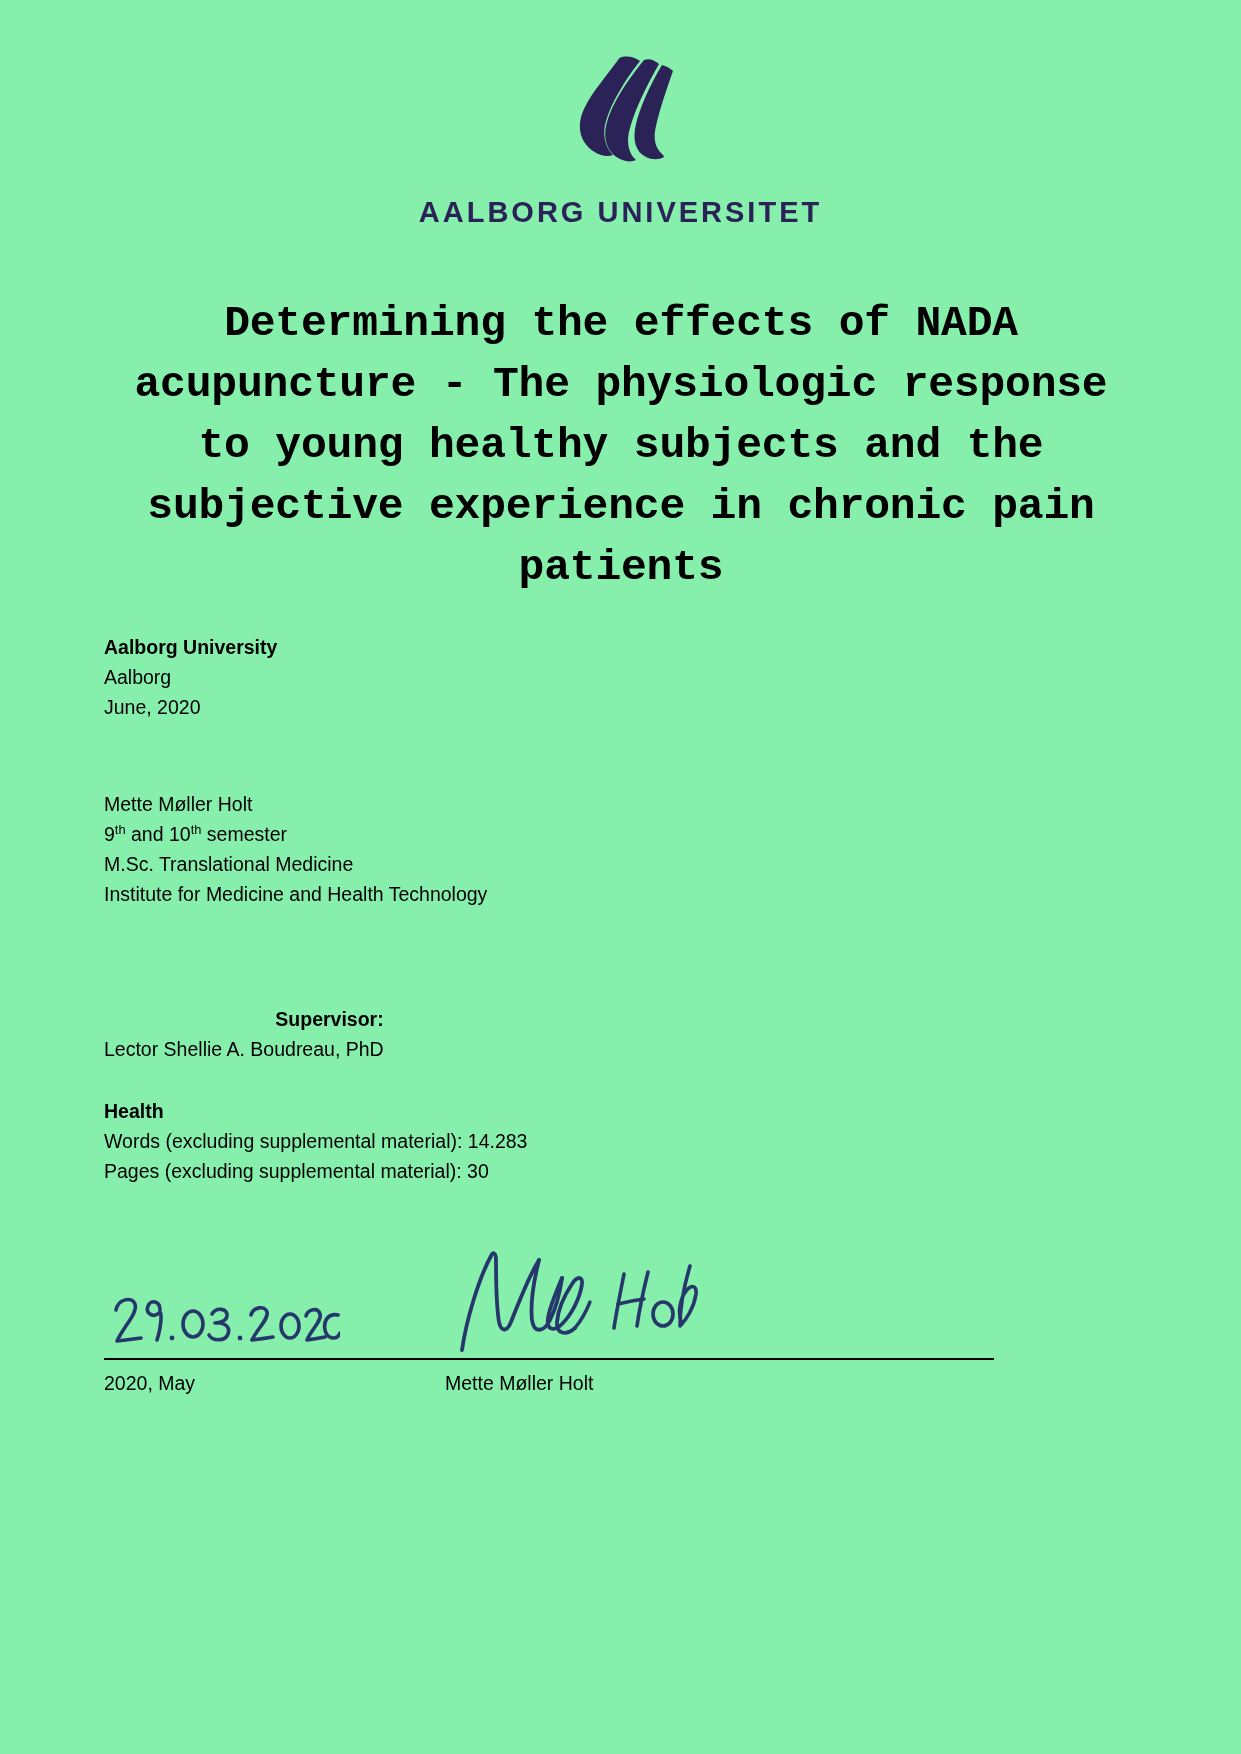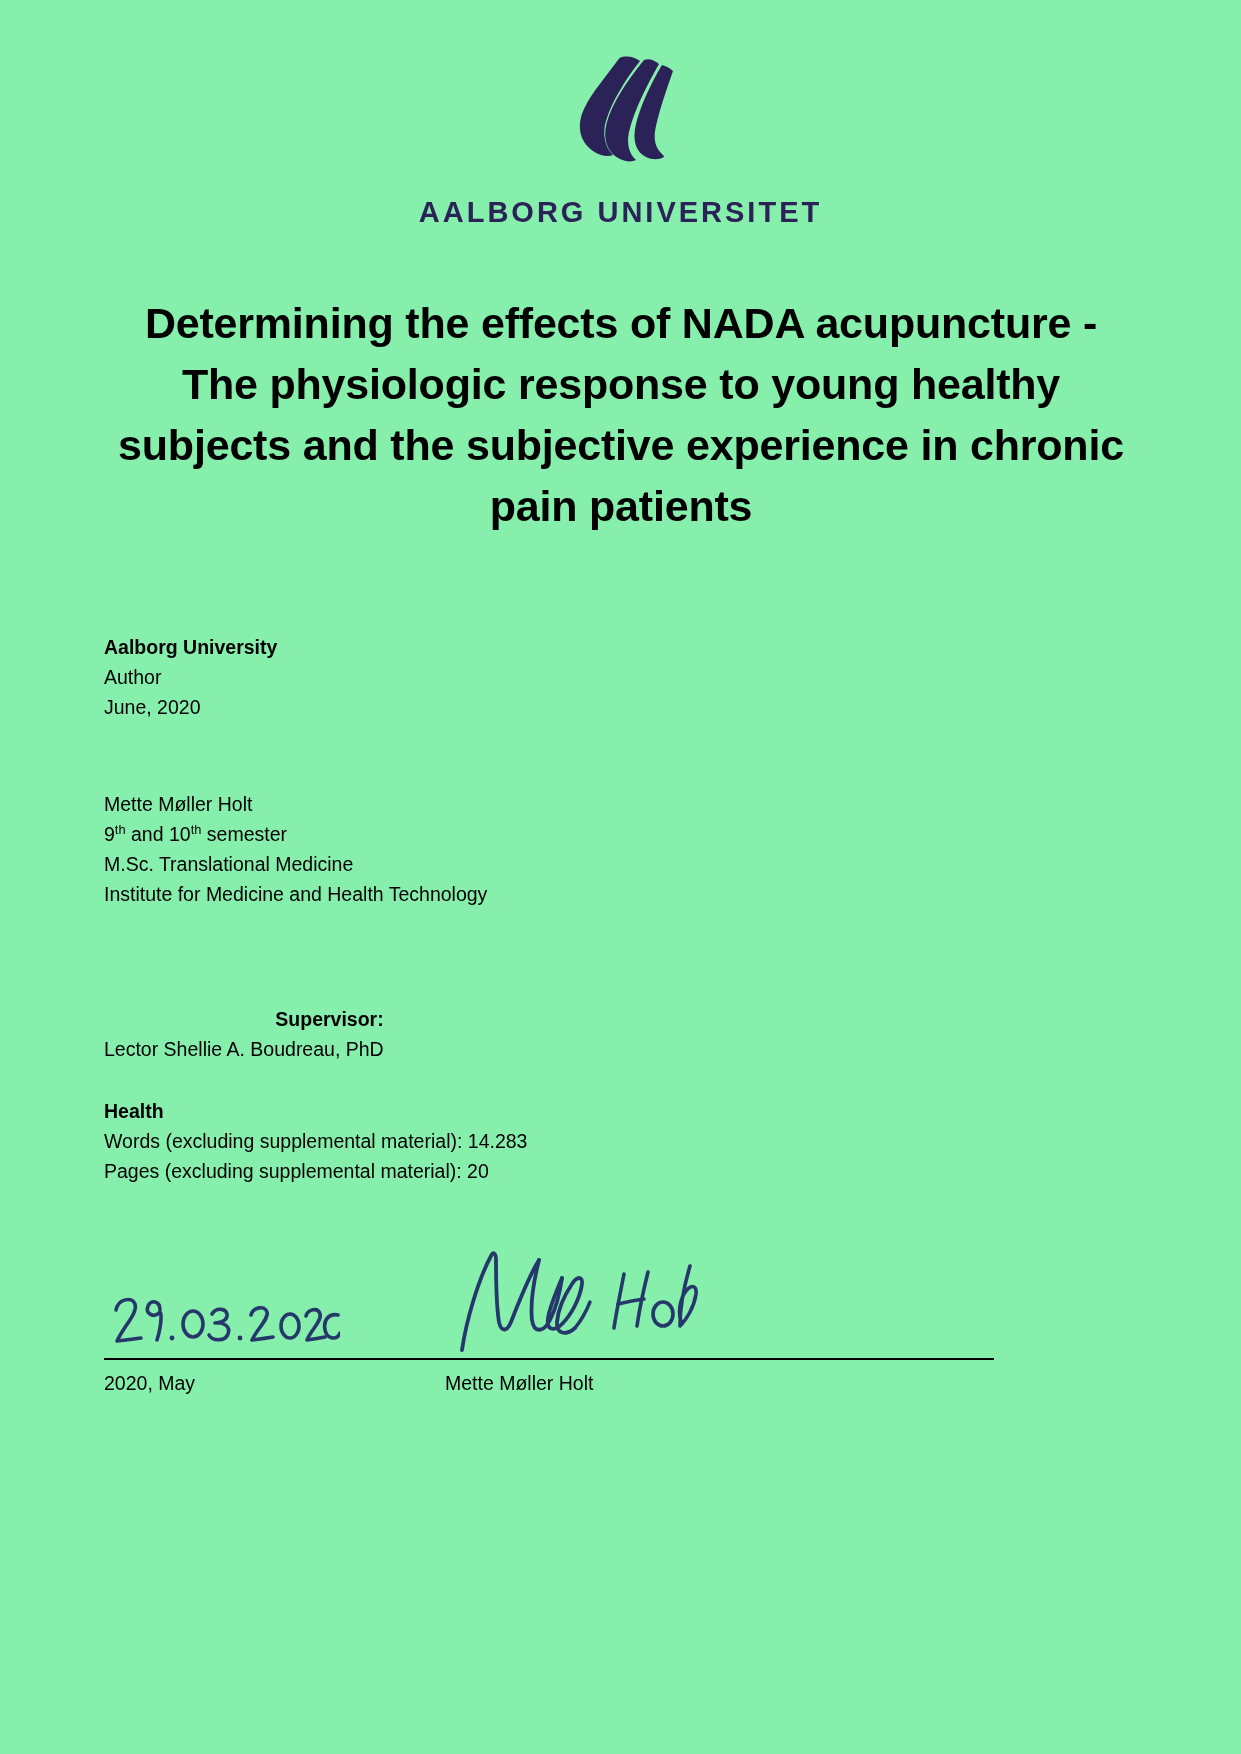--- a/index.html
+++ b/index.html
@@ -53,21 +53,21 @@
     white-space: nowrap;
   }
 
   
   .doc-title {
     position: absolute;
     top: 293px;
     left: 108px;
     width: 1026px;
     text-align: center;
-    font-family: Liberation Sans, sans-serif;
+    font-family: Liberation Mono, monospace;
     font-weight: bold;
     font-size: 43px;
     line-height: 61px;
     color: #000000;
     letter-spacing: -0.2px;
   }
 
   
   .meta {
     position: absolute;
@@ -157,40 +157,40 @@
         <path d="M106 13 C94 33, 84 55, 80 72 C76 89, 80 100, 90 105 C96 108, 103 108, 108 105 C108 104, 107 103, 106 102 C99 96, 97 86, 100 74 C104 56, 111 36, 117 19 C114 16, 110 14, 106 13 Z"></path>
       </g>
     </svg>
     <div class="logo-wordmark">AALBORG UNIVERSITET</div>
   </div>
 
   <div class="doc-title">Determining the effects of NADA acupuncture -  The physiologic response to young healthy subjects and the subjective experience in chronic pain patients</div>
 
   <div class="meta" id="block-university">
     <div class="line hdr">Aalborg University</div>
-    <div class="line">Author</div>
+    <div class="line">Aalborg</div>
     <div class="line">June, 2020</div>
   </div>
 
   <div class="meta" id="block-author">
     <div class="line">Mette Møller Holt</div>
     <div class="line"><span>9</span><sup>th</sup><span> and 10</span><sup>th</sup><span> semester</span></div>
     <div class="line">M.Sc. Translational Medicine</div>
     <div class="line">Institute for Medicine and Health Technology</div>
   </div>
 
   <div class="meta" id="block-supervisor">
     <div class="line hdr">Supervisor:</div>
     <div class="line">Lector Shellie A. Boudreau, PhD</div>
   </div>
 
   <div class="meta" id="block-thesis">
     <div class="line hdr">Health</div>
     <div class="line">Words (excluding supplemental material): 14.283</div>
-    <div class="line">Pages (excluding supplemental material): 20</div>
+    <div class="line">Pages (excluding supplemental material): 30</div>
   </div>
 
   <div class="sig-area">
 
     <svg class="handwritten-date" viewBox="0 0 230 70" aria-hidden="true">
       <g fill="none" stroke="#26386b" stroke-width="3.6" stroke-linecap="round" stroke-linejoin="round">
 
         <path d="M6 22 C8 11, 22 8, 25 16 C28 25, 14 38, 7 53 C16 52, 24 51, 31 50"></path>
 
         <path d="M50 22 C50 13, 41 11, 38 18 C35 26, 44 30, 49 25 C52 21, 52 36, 47 52"></path>

